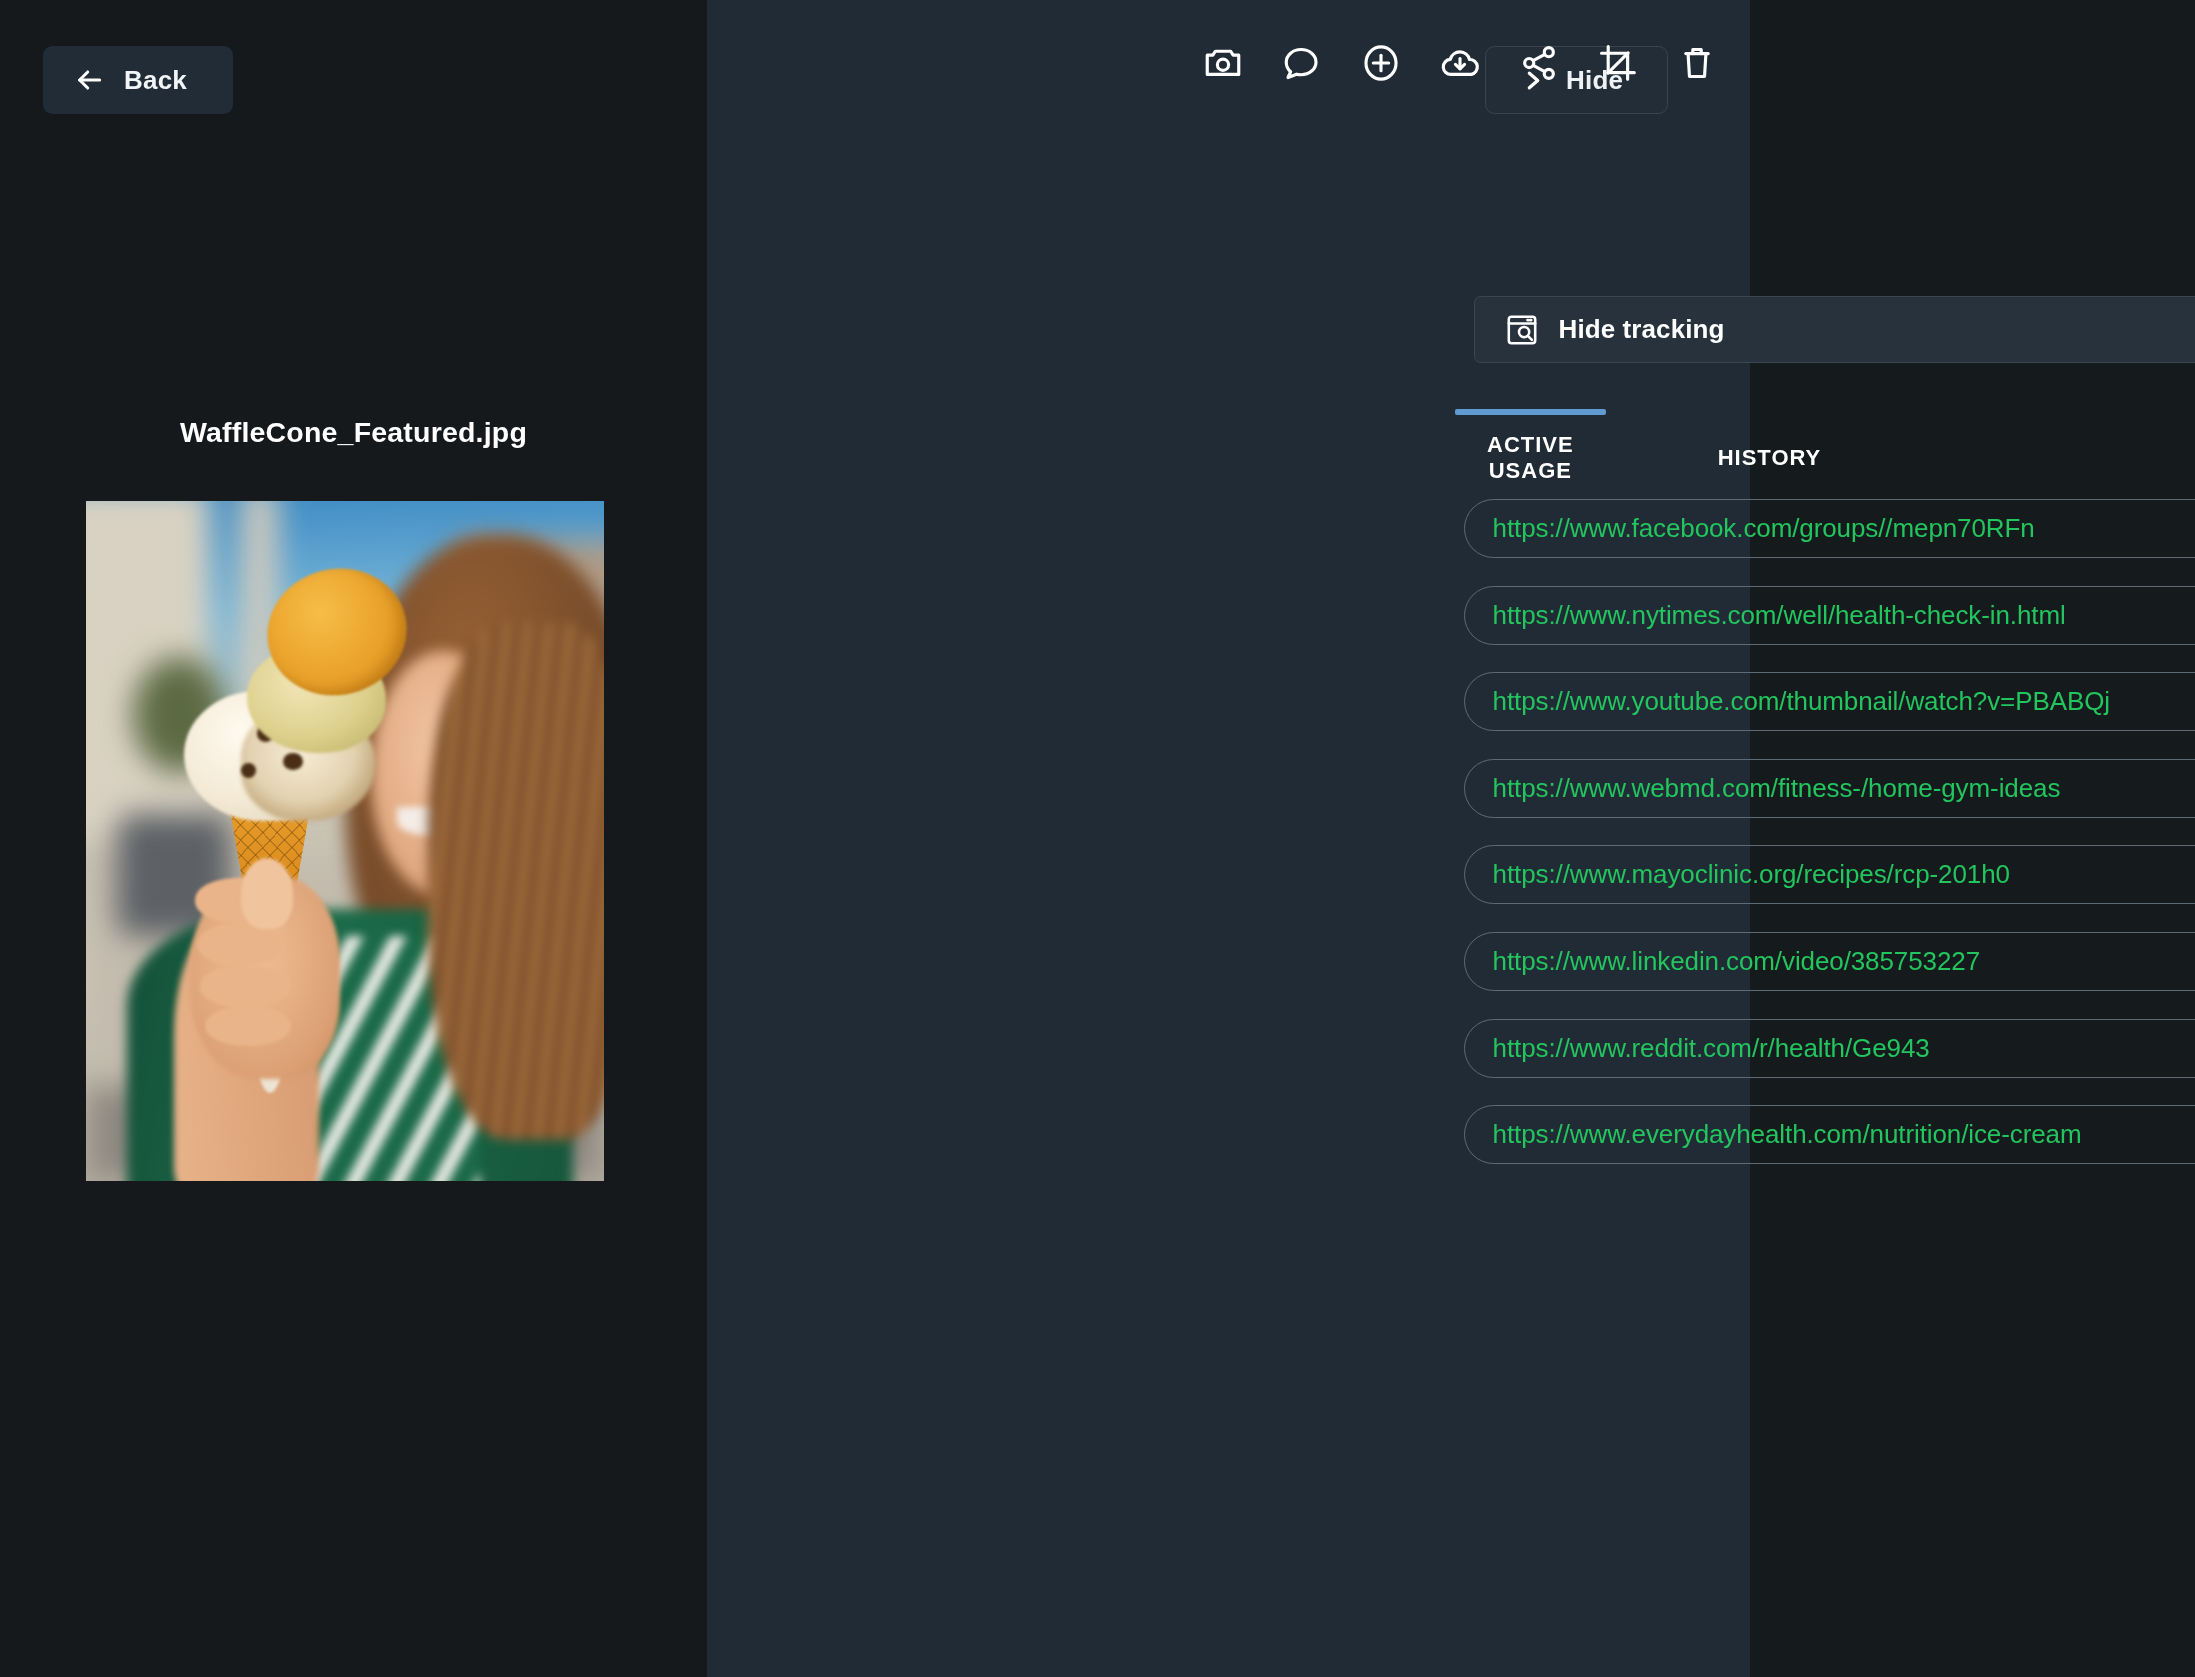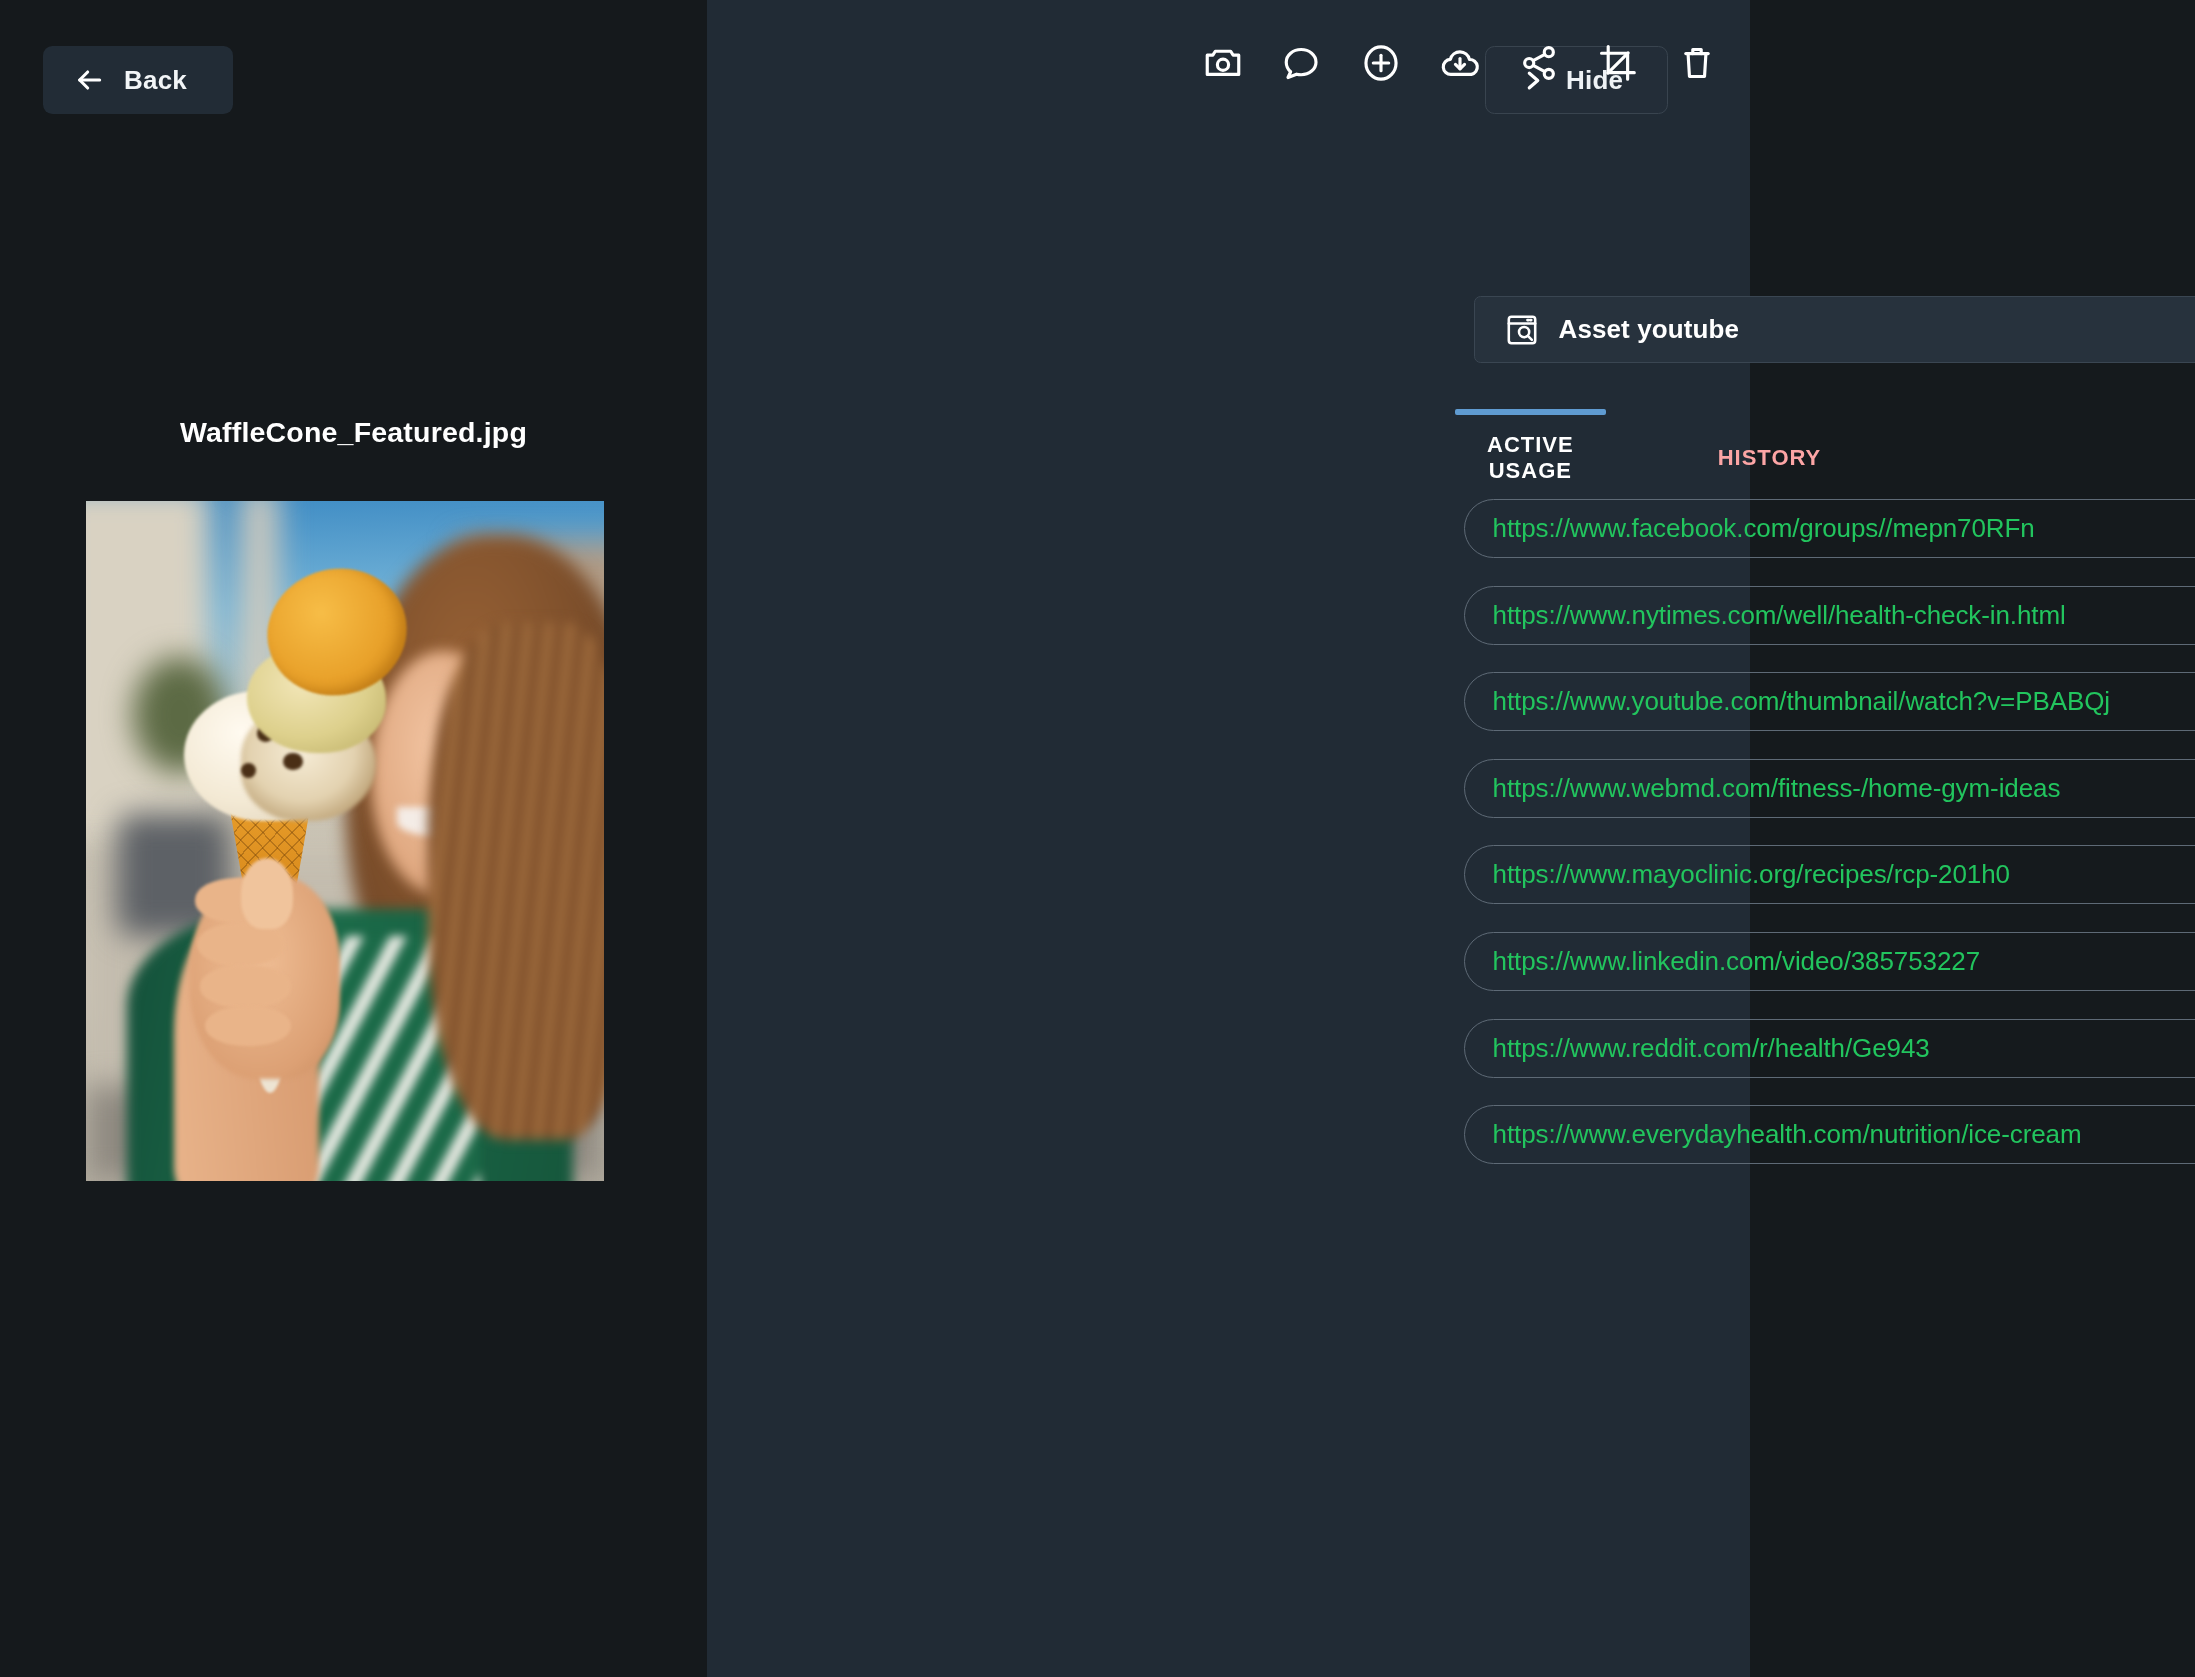--- a/index.html
+++ b/index.html
@@ -211,21 +211,21 @@
   .tab {
     position: relative;
     padding: 23px 0 0 0;
     margin-right: 80px;
     cursor: pointer;
     text-align: center;
   }
   .tab .tab-label {
     display:block;
     font-size: 22px; font-weight: 700; letter-spacing: 1px;
-    color: #fca5a5;
+    color: #ffffff;
     padding: 0 32px;
   }
   .tab.active .tab-label { color: #ffffff; }
   .tab.active::before {
     content:"";
     position:absolute; left:0; top:0;
     width: 100%; height: 5.7px;
     background: #5f9bd1;
     border-radius: 1.9px;
   }
@@ -384,21 +384,21 @@
       <span id="source-icon-wrap">
         <svg id="source-icon" viewBox="0 0 24 24" fill="none" stroke="#ffffff" stroke-width="1.7" stroke-linecap="round" stroke-linejoin="round">
           <rect x="3.2" y="3.2" width="17.6" height="17.6" rx="1.8"></rect>
           <line x1="3.2" y1="7.6" x2="20.8" y2="7.6"></line>
           <line x1="15.6" y1="5.4" x2="16.4" y2="5.4"></line>
           <line x1="17.4" y1="5.4" x2="18.2" y2="5.4"></line>
           <circle cx="13.4" cy="13.4" r="3.4" fill="#212b35"></circle>
           <line x1="15.9" y1="15.9" x2="18.6" y2="18.6"></line>
         </svg>
       </span>
-      <span id="source-label">Asset youtube</span>
+      <span id="source-label">Hide tracking</span>
 
     </div>
 
     <div id="tabs">
       <div class="tab active">
         <span class="tab-label">ACTIVE USAGE</span>
       </div>
       <div class="tab">
         <span class="tab-label">HISTORY</span>
       </div>

